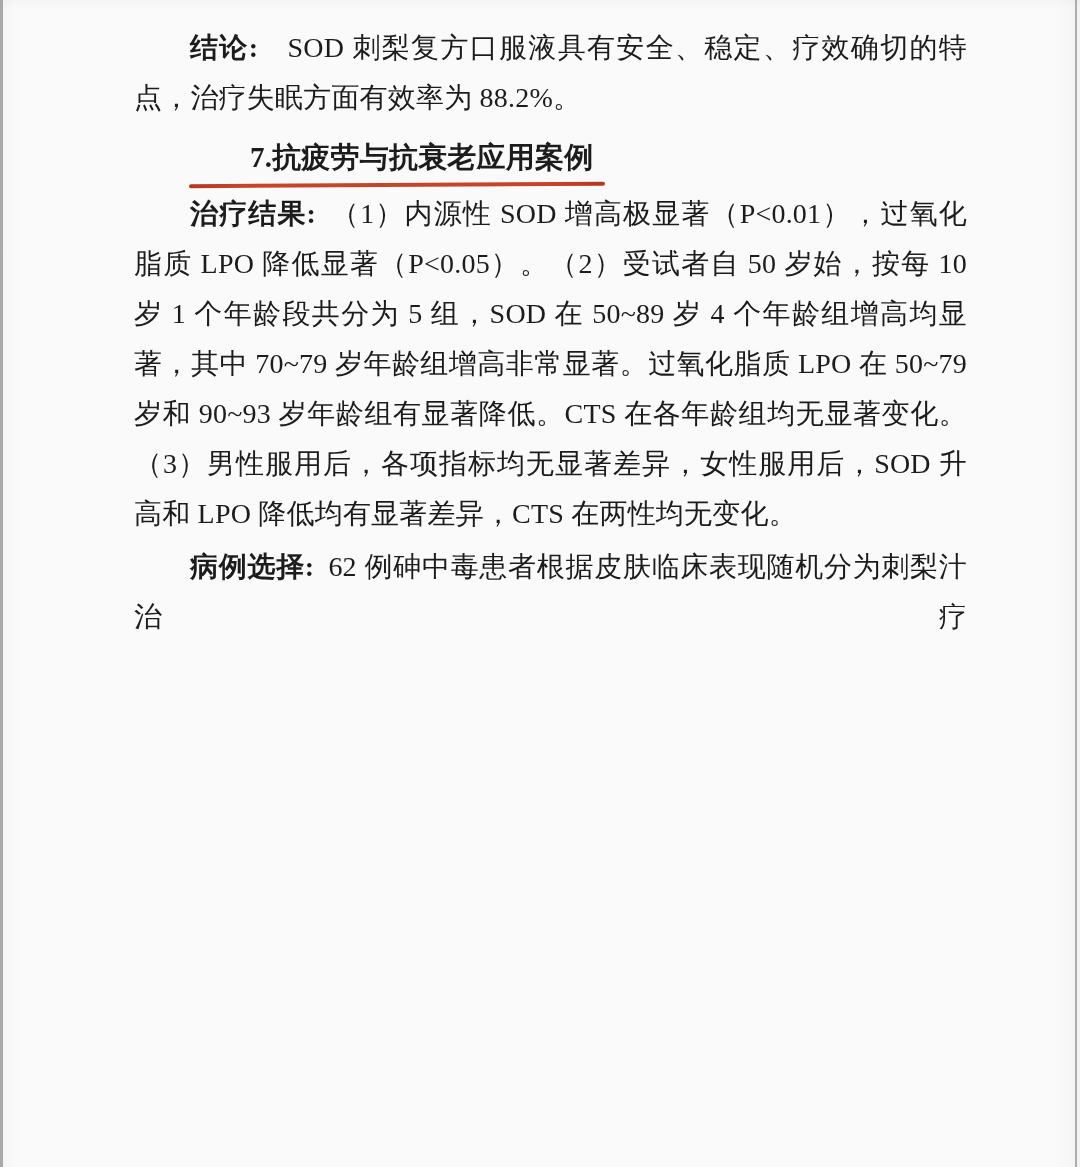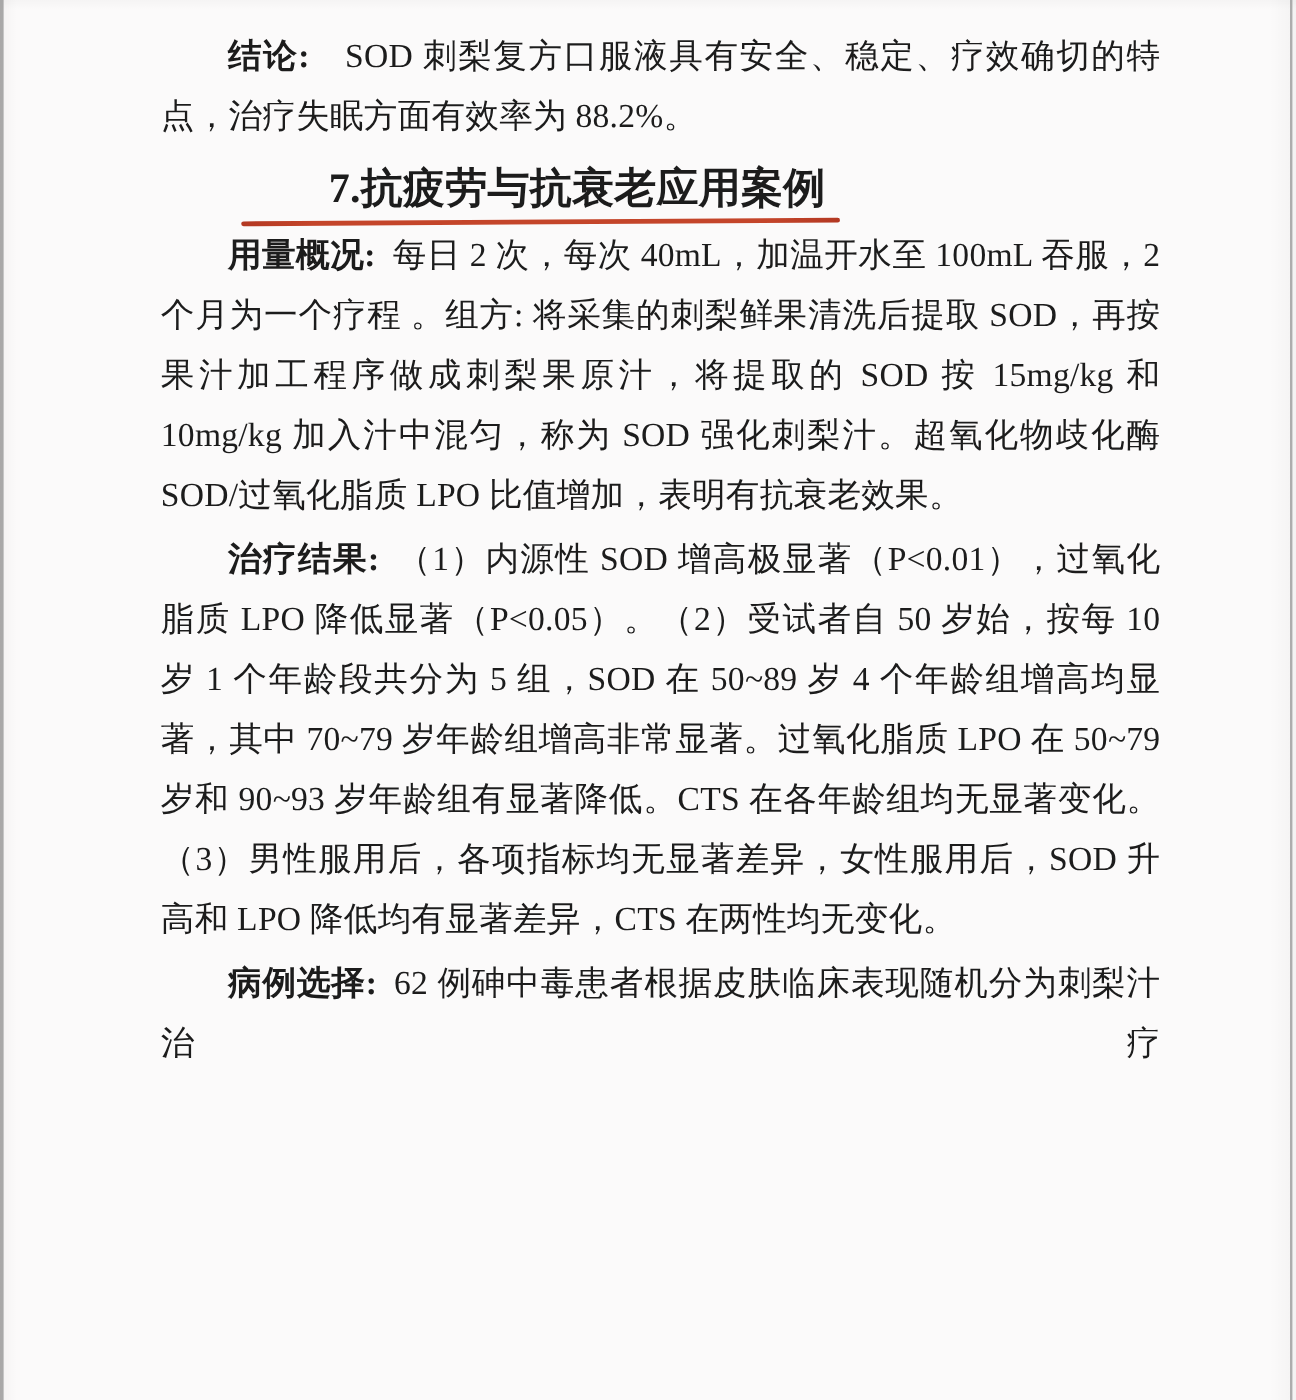--- a/index.html
+++ b/index.html
@@ -56,21 +56,21 @@
   
   .para.fj::after{
     content:"";
     display:inline-block;
     width:100%;
   }
   .heading{
     margin:9px 0 7px;
     text-indent:2em;
     font-weight:700;
-    font-size:35px;
+    font-size:29px;
     line-height:50px;
     text-align:left;
   }
   .heading .hline{
     position:relative;
     display:inline-block;
   }
   .heading .hline::after{
     content:"";
     position:absolute;
@@ -84,16 +84,15 @@
 </head>
 <body>
 
 <div class="scan-tint"></div>
 <div class="edge-left"></div>
 <div class="edge-right"></div>
 
 <div class="content">
     <p class="para"><b class="label wide">结论:</b><span>SOD 刺梨复方口服液具有安全、稳定、疗效确切的特点，治疗失眠方面有效率为 88.2%。</span></p>
     <div class="heading"><span class="hline">7.抗疲劳与抗衰老应用案例</span></div>
-    <p class="para"><b class="label">用量概况:</b><span>每日 2 次，每次 40mL，加温开水至 100mL 吞服，2 个月为一个疗程 。组方: 将采集的刺梨鲜果清洗后提取 SOD，再按果汁加工程序做成刺梨果原汁，将提取的 SOD 按 15mg/kg 和 10mg/kg 加入汁中混匀，称为 SOD 强化刺梨汁。超氧化物歧化酶 SOD/过氧化脂质 LPO 比值增加，表明有抗衰老效果。</span></p>
     <p class="para"><b class="label">治疗结果:</b><span>（1）内源性 SOD 增高极显著（P&lt;0.01），过氧化脂质 LPO 降低显著（P&lt;0.05）。（2）受试者自 50 岁始，按每 10 岁 1 个年龄段共分为 5 组，SOD 在 50~89 岁 4 个年龄组增高均显著，其中 70~79 岁年龄组增高非常显著。过氧化脂质 LPO 在 50~79 岁和 90~93 岁年龄组有显著降低。CTS 在各年龄组均无显著变化。（3）男性服用后，各项指标均无显著差异，女性服用后，SOD 升高和 LPO 降低均有显著差异，CTS 在两性均无变化。</span></p>
     <p class="para fj"><b class="label">病例选择:</b><span>62 例砷中毒患者根据皮肤临床表现随机分为刺梨汁治疗</span></p>
   </div>
 
 </body></html>

